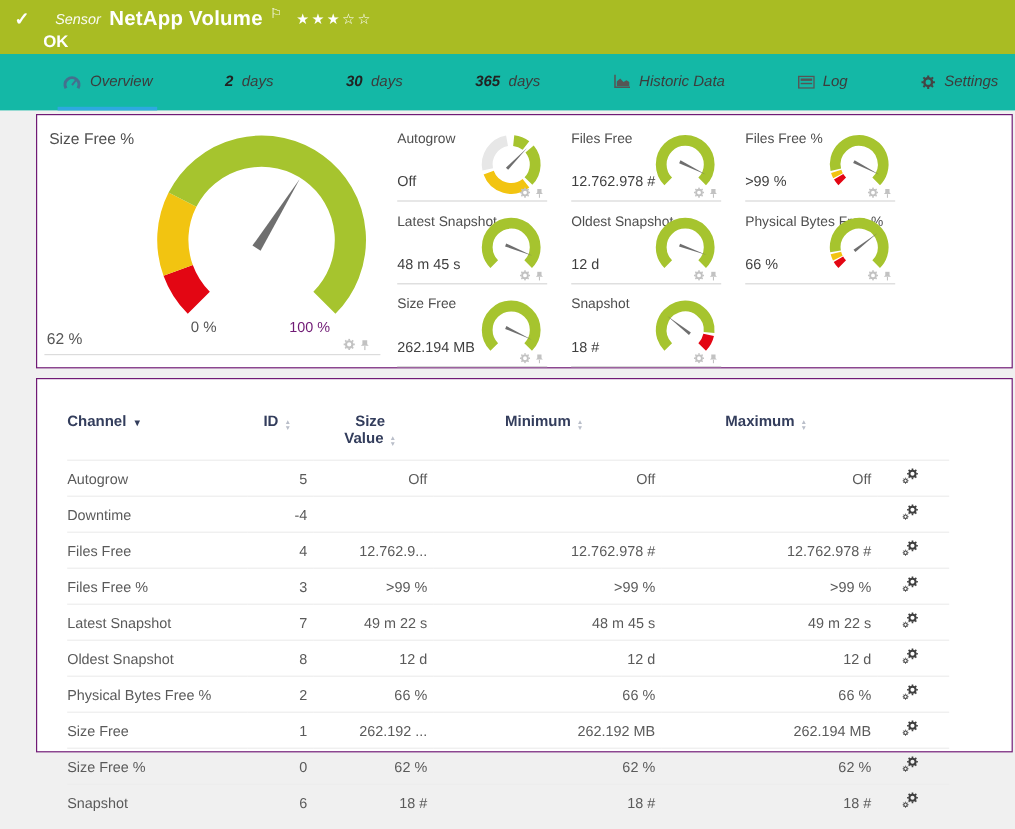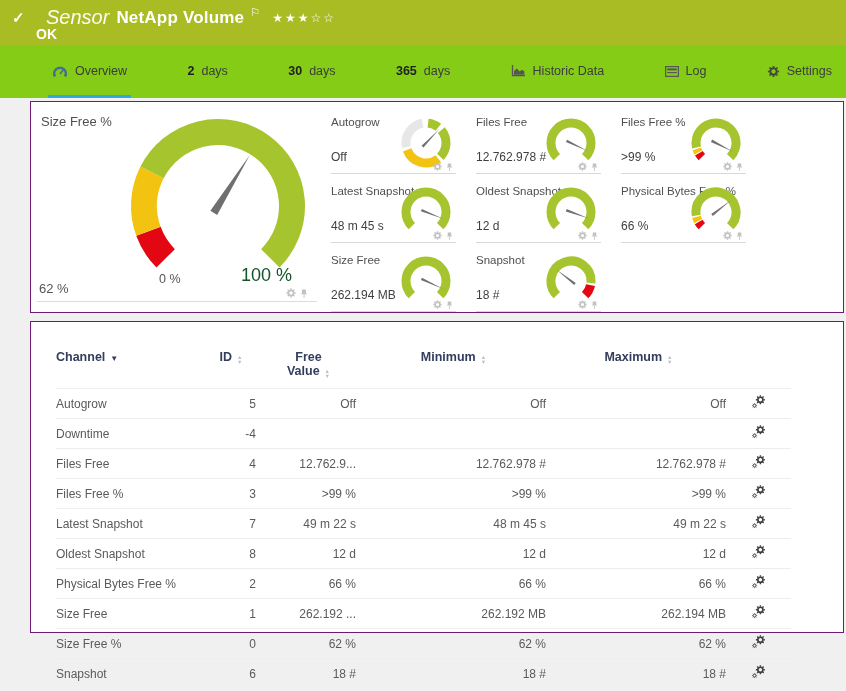--- a/index.html
+++ b/index.html
@@ -9,48 +9,48 @@
     background: #f0f0f0;
     color: #3c3c3c;
   }
   
   .sensor-header {
     height: 45px; background: #a9bc23; color: #fff; position: relative;
     padding: 6px 0 0 12px;
   }
   .hdr-row1 { display: flex; align-items: center; }
   .check { font-size: 15px; font-weight: bold; width: 20px; }
-  .kind { font-style: italic; font-size: 20px; font-weight: 400; margin-left: 14px; opacity: .95; }
+  .kind { font-style: italic; font-size: 12px; font-weight: 400; margin-left: 14px; opacity: .95; }
   .sensor-title { font-size: 17px; font-weight: bold; margin-left: 7px; letter-spacing: .2px; }
   .flag { font-size: 11px; margin-left: 6px; position: relative; top: -5px; cursor: pointer; }
   .stars { font-size: 12px; margin-left: 12px; letter-spacing: 2px; cursor: pointer; }
   .hdr-status { position: absolute; left: 36px; top: 26px; font-size: 14px; font-weight: bold; }
   
   .tabbar {
-    height: 53px; background: #84cc16; display: flex; align-items: stretch;
-    padding: 0 10px 0 48px; justify-content: space-between;
+    height: 47px; background: #14b8a6; display: flex; align-items: stretch;
+    padding: 0 10px 0 48px; justify-content: space-between; font-style: italic;
   }
   .tab {
     display: flex; align-items: center; gap: 7px; font-size: 12.5px; color: #3c3c3c;
     cursor: pointer; border-bottom: 3px solid transparent; padding: 2px 4px 0 4px;
   }
   .tab.active { border-bottom-color: #2da9e0; }
   .tab .num { font-weight: bold; color: #222; }
   .tab svg, .tab .glyph { flex: 0 0 auto; }
   
   .panel { background: #fff; border: 1px solid #701a75; margin: 0 2px 0 30px; }
   .gauges-panel { margin-top: 3px; height: 212px; display: flex; position: relative; }
   .table-panel { margin-top: 8px; height: 312px; padding: 22px 0 0 25px; }
   
   .main-cell { width: 288px; position: relative; flex: 0 0 auto; }
   .main-cell::after { content: ""; position: absolute; left: 6px; right: 2px; bottom: 10px; border-top: 1px solid #dcdcdc; }
   .main-title { position: absolute; top: 12px; left: 10px; font-size: 13px; color: #4f4f4f; }
   .main-gauge-svg { position: absolute; top: 14px; left: 72px; }
   .g-min { position: absolute; left: 128px; bottom: 26px; font-size: 12.5px; color: #555; }
-  .g-max { position: absolute; left: 210px; bottom: 26px; font-size: 18px; color: #14532d; }
+  .g-max { position: absolute; left: 210px; bottom: 26px; font-size: 12px; color: #701a75; }
   .g-value { position: absolute; left: 8px; bottom: 16px; font-size: 13px; color: #555; }
   .cell-icons { position: absolute; display: flex; gap: 3px; align-items: center; color: #c2c2c2; }
   .main-cell .cell-icons { right: 10px; bottom: 14px; }
   .cell-icons svg { cursor: pointer; }
   
   .mini-grid {
     flex: 1; display: grid; grid-template-columns: repeat(3, 131px);
     grid-auto-rows: 66px; column-gap: 14px; row-gap: 3px; padding-top: 6px;
   }
   .mini-cell { position: relative; padding: 8px 0 0 12px; }
@@ -330,21 +330,21 @@
         <th class="h-channel">
           <span>Channel</span><span class="sort-active">▼</span>
         </th>
         <th class="h-id">
           <span>ID</span><span class="sort">
               <span>▲</span>
               <span>▼</span>
             </span>
         </th>
         <th class="h-last">
-          <div>Free</div>
+          <div>Size</div>
           <div><span>Value</span><span class="sort">
                 <span>▲</span>
                 <span>▼</span>
               </span></div>
         </th>
         <th class="h-min">
           <span>Minimum</span><span class="sort">
               <span>▲</span>
               <span>▼</span>
             </span>

